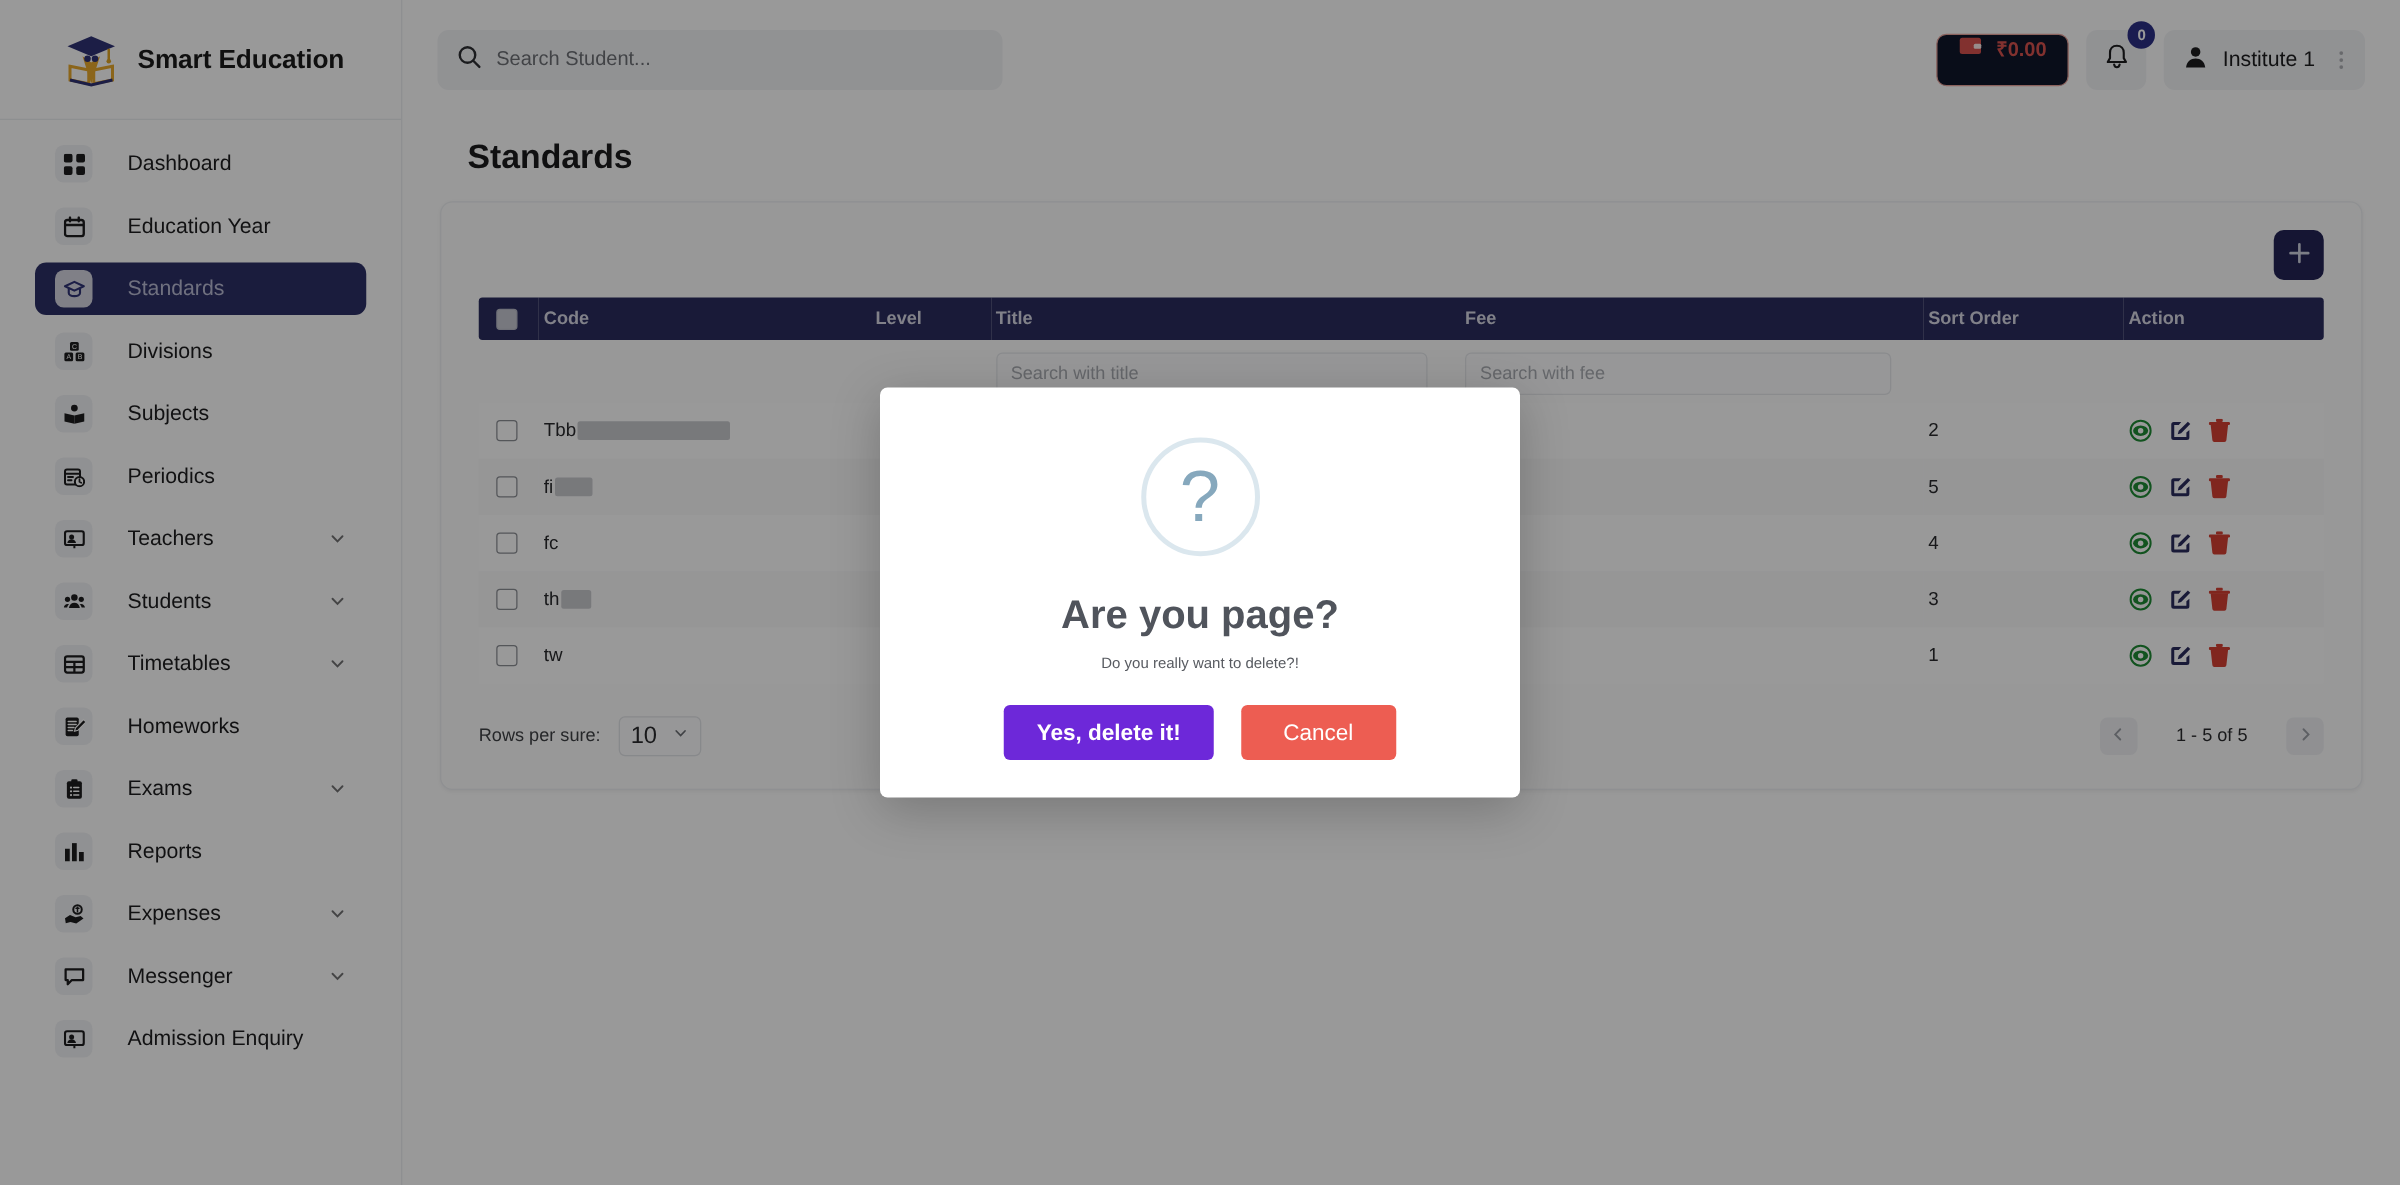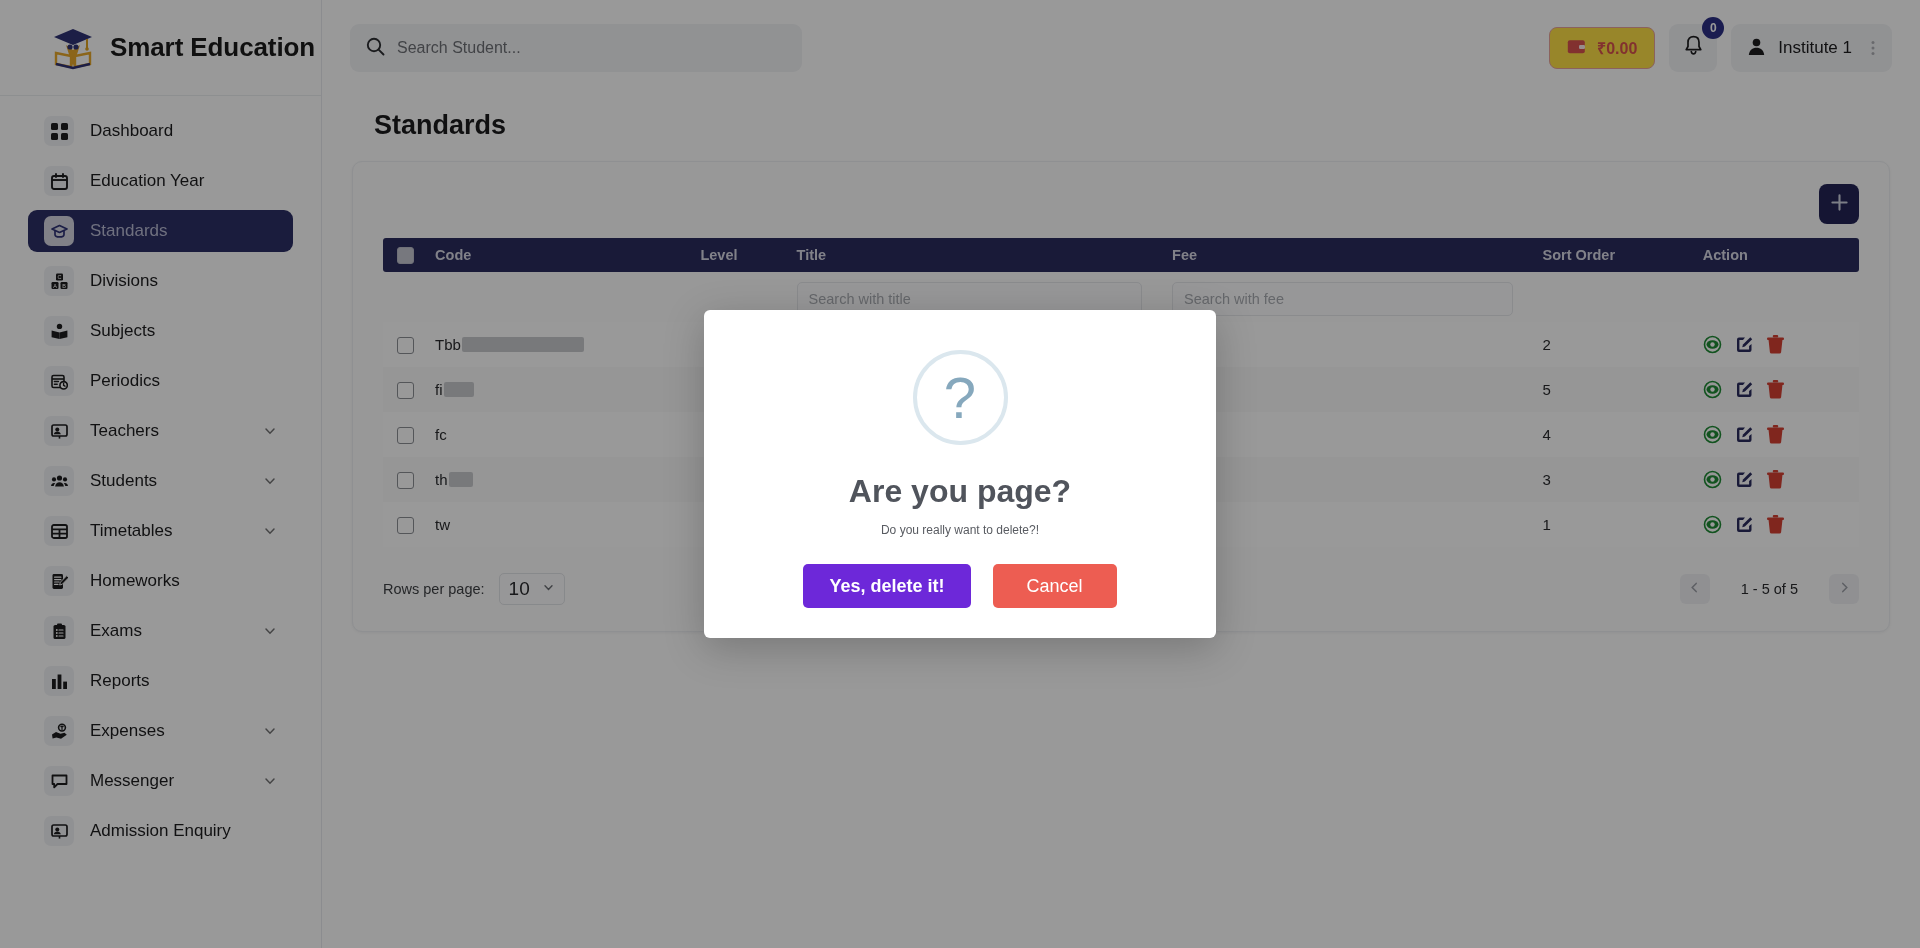--- a/index.html
+++ b/index.html
@@ -29,31 +29,31 @@
     overflow: hidden;
   }
   .brand {
     height: 96px;
     display: flex; align-items: center;
     padding-left: 50px; gap: 14px;
     border-bottom: 1px solid #eceef1;
   }
   .brand-logo { width: 46px; height: 46px; flex: 0 0 auto; }
   .brand-name {
-    font-size: 26px; font-weight: 700; color: #1c1c1c;
+    font-size: 21px; font-weight: 700; color: #1c1c1c;
     letter-spacing: -0.1px; white-space: nowrap; text-align: right;
   }
   .nav { padding: 14px 28px 0 28px; }
   .nav-item {
     display: flex; align-items: center;
     height: 42px; margin-bottom: 8px;
     padding: 0 16px 0 16px;
     border-radius: 9px;
     cursor: pointer;
-    gap: 16px;
+    gap: 28px;
     position: relative;
   }
   .nav-item.active { background: #2c2f66; }
   .nav-ico {
     width: 30px; height: 30px; flex: 0 0 auto;
     background: #f1f2f5;
     border-radius: 7px;
     display: flex; align-items: center; justify-content: center;
   }
   .nav-item.active .nav-ico { background: #d5d6e2; }
@@ -87,23 +87,23 @@
     width: 100%;
   }
   .search-input::placeholder { color: #6e7176; }
   .header-right {
     margin-left: auto; margin-right: 28px;
     display: flex; align-items: center; gap: 14px;
   }
   .wallet-btn {
     height: 42px; padding: 0 17px;
     border: 1px solid #e8a39c;
-    background: #fde047;
+    background: #0f172a;
     border-radius: 8px;
-    display: flex; align-items: center; gap: 11px;
+    display: flex; align-items: flex-start; gap: 11px;
     cursor: pointer;
   }
   .wallet-amt { font-size: 16px; color: #d9534f; font-weight: 600; white-space: nowrap; }
   .bell-btn {
     position: relative;
     width: 48px; height: 48px;
     background: #f2f3f6; border-radius: 9px;
     display: flex; align-items: center; justify-content: center;
     cursor: pointer;
   }
@@ -759,21 +759,21 @@
                       <rect x="5.8" y="0" width="5.4" height="2.6" rx="1" fill="#d64033"></rect>
                     </svg>
                   </span>
                 </span>
               </td>
             </tr>
           </tbody>
       </table>
 
       <div class="card-foot">
-        <span class="rpp-label">Rows per page:</span>
+        <span class="rpp-label">Rows per sure:</span>
         <div class="rpp-select">
           <span class="rpp-val">10</span>
           <span><svg width="13" height="13" viewBox="0 0 13 13">
                 <path d="M3 4.8 L6.5 8.4 L10 4.8" fill="none" stroke="#6b6e74" stroke-width="1.4" stroke-linecap="round"></path>
               </svg></span>
         </div>
         <div class="pager">
           <button class="pg-btn">
             <span><svg width="13" height="13" viewBox="0 0 13 13">
                   <path d="M8.2 2.4 L4.2 6.5 L8.2 10.6" fill="none" stroke="#9b9ea6" stroke-width="1.5" stroke-linecap="round"></path>

